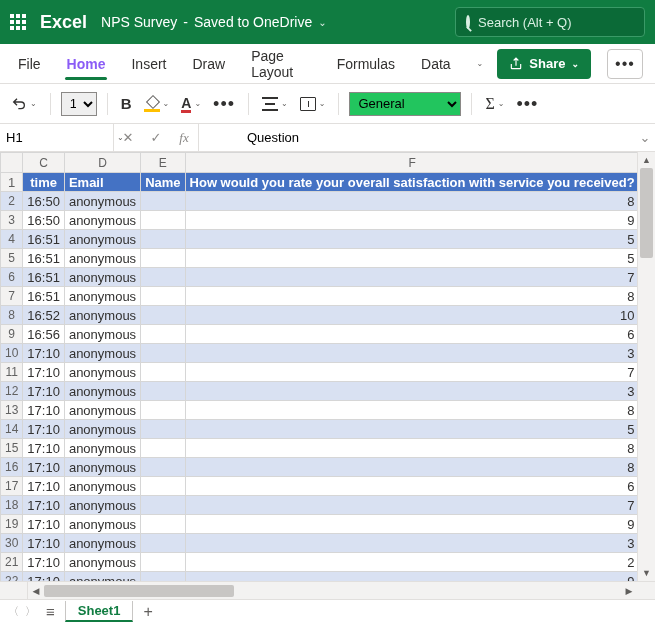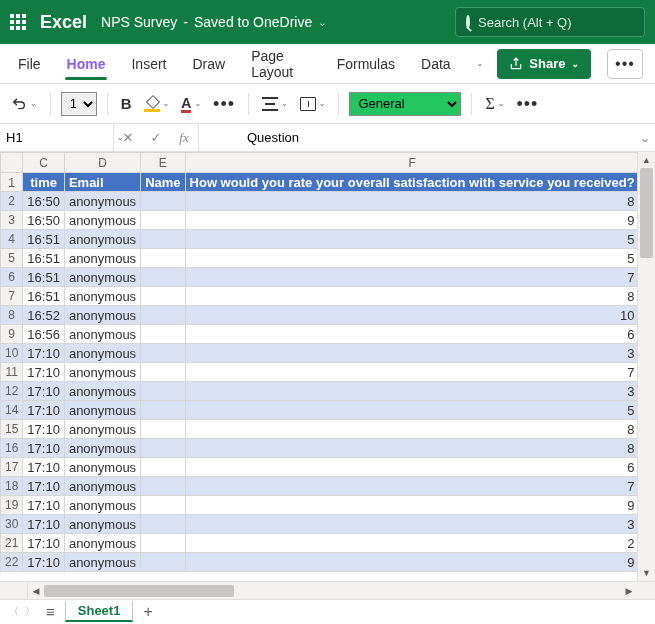--- a/index.html
+++ b/index.html
@@ -314,20 +314,27 @@
             <td class="col-E"></td>
             <td class="col-F num">7</td>
           </tr>
           <tr class="banded">
             <td class="row-head">12</td>
             <td class="col-C num">17:10</td>
             <td class="col-D">anonymous</td>
             <td class="col-E"></td>
             <td class="col-F num">3</td>
           </tr>
+          <tr class="">
+            <td class="row-head">13</td>
+            <td class="col-C num">17:10</td>
+            <td class="col-D">anonymous</td>
+            <td class="col-E"></td>
+            <td class="col-F num">8</td>
+          </tr>
           <tr class="banded">
             <td class="row-head">14</td>
             <td class="col-C num">17:10</td>
             <td class="col-D">anonymous</td>
             <td class="col-E"></td>
             <td class="col-F num">5</td>
           </tr>
           <tr class="">
             <td class="row-head">15</td>
             <td class="col-C num">17:10</td>

